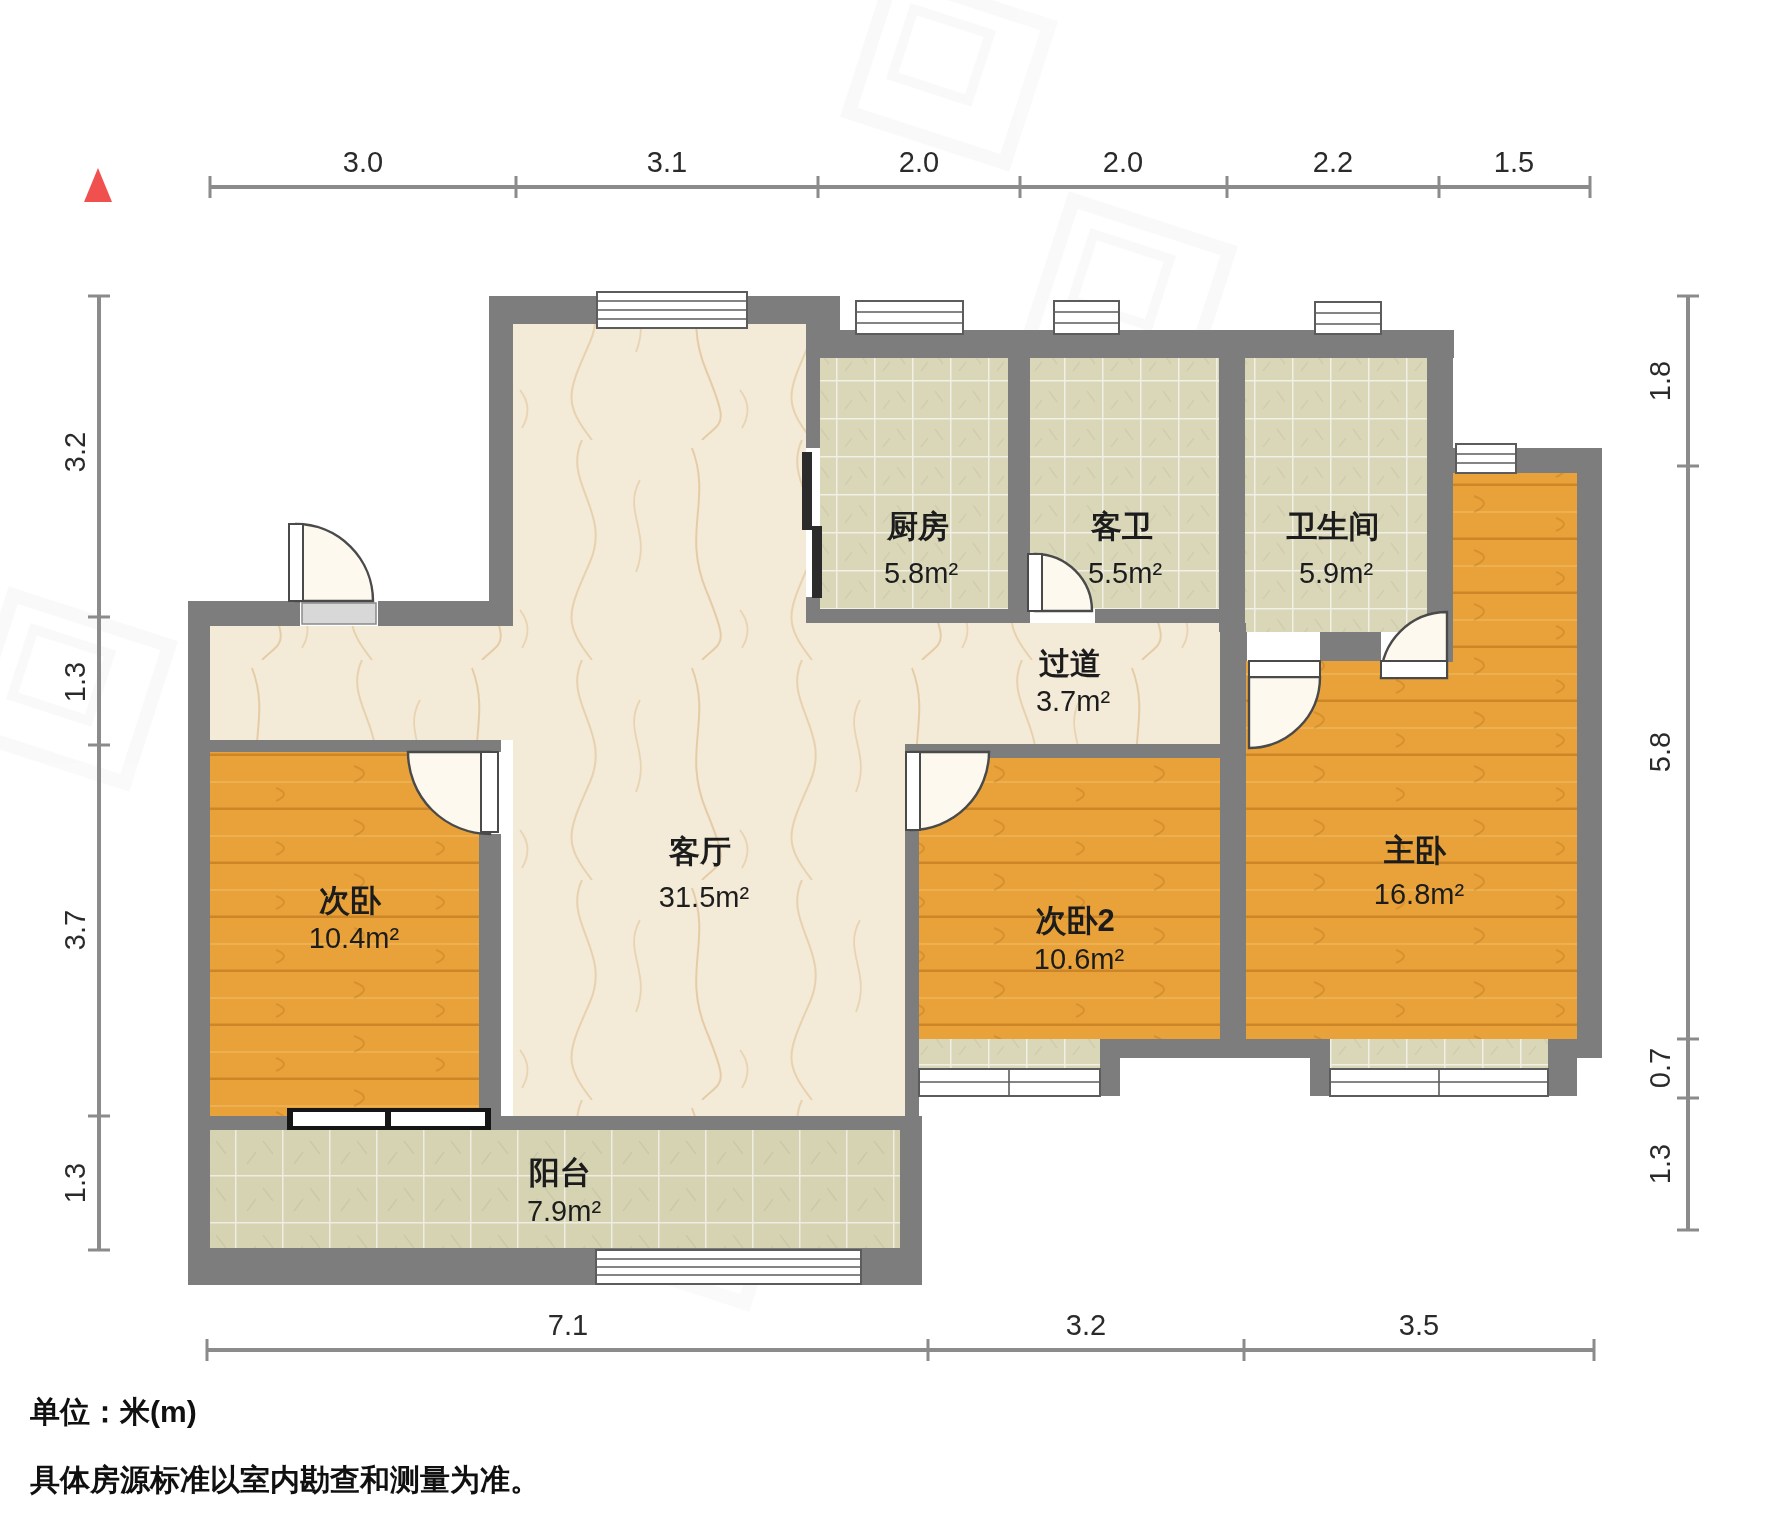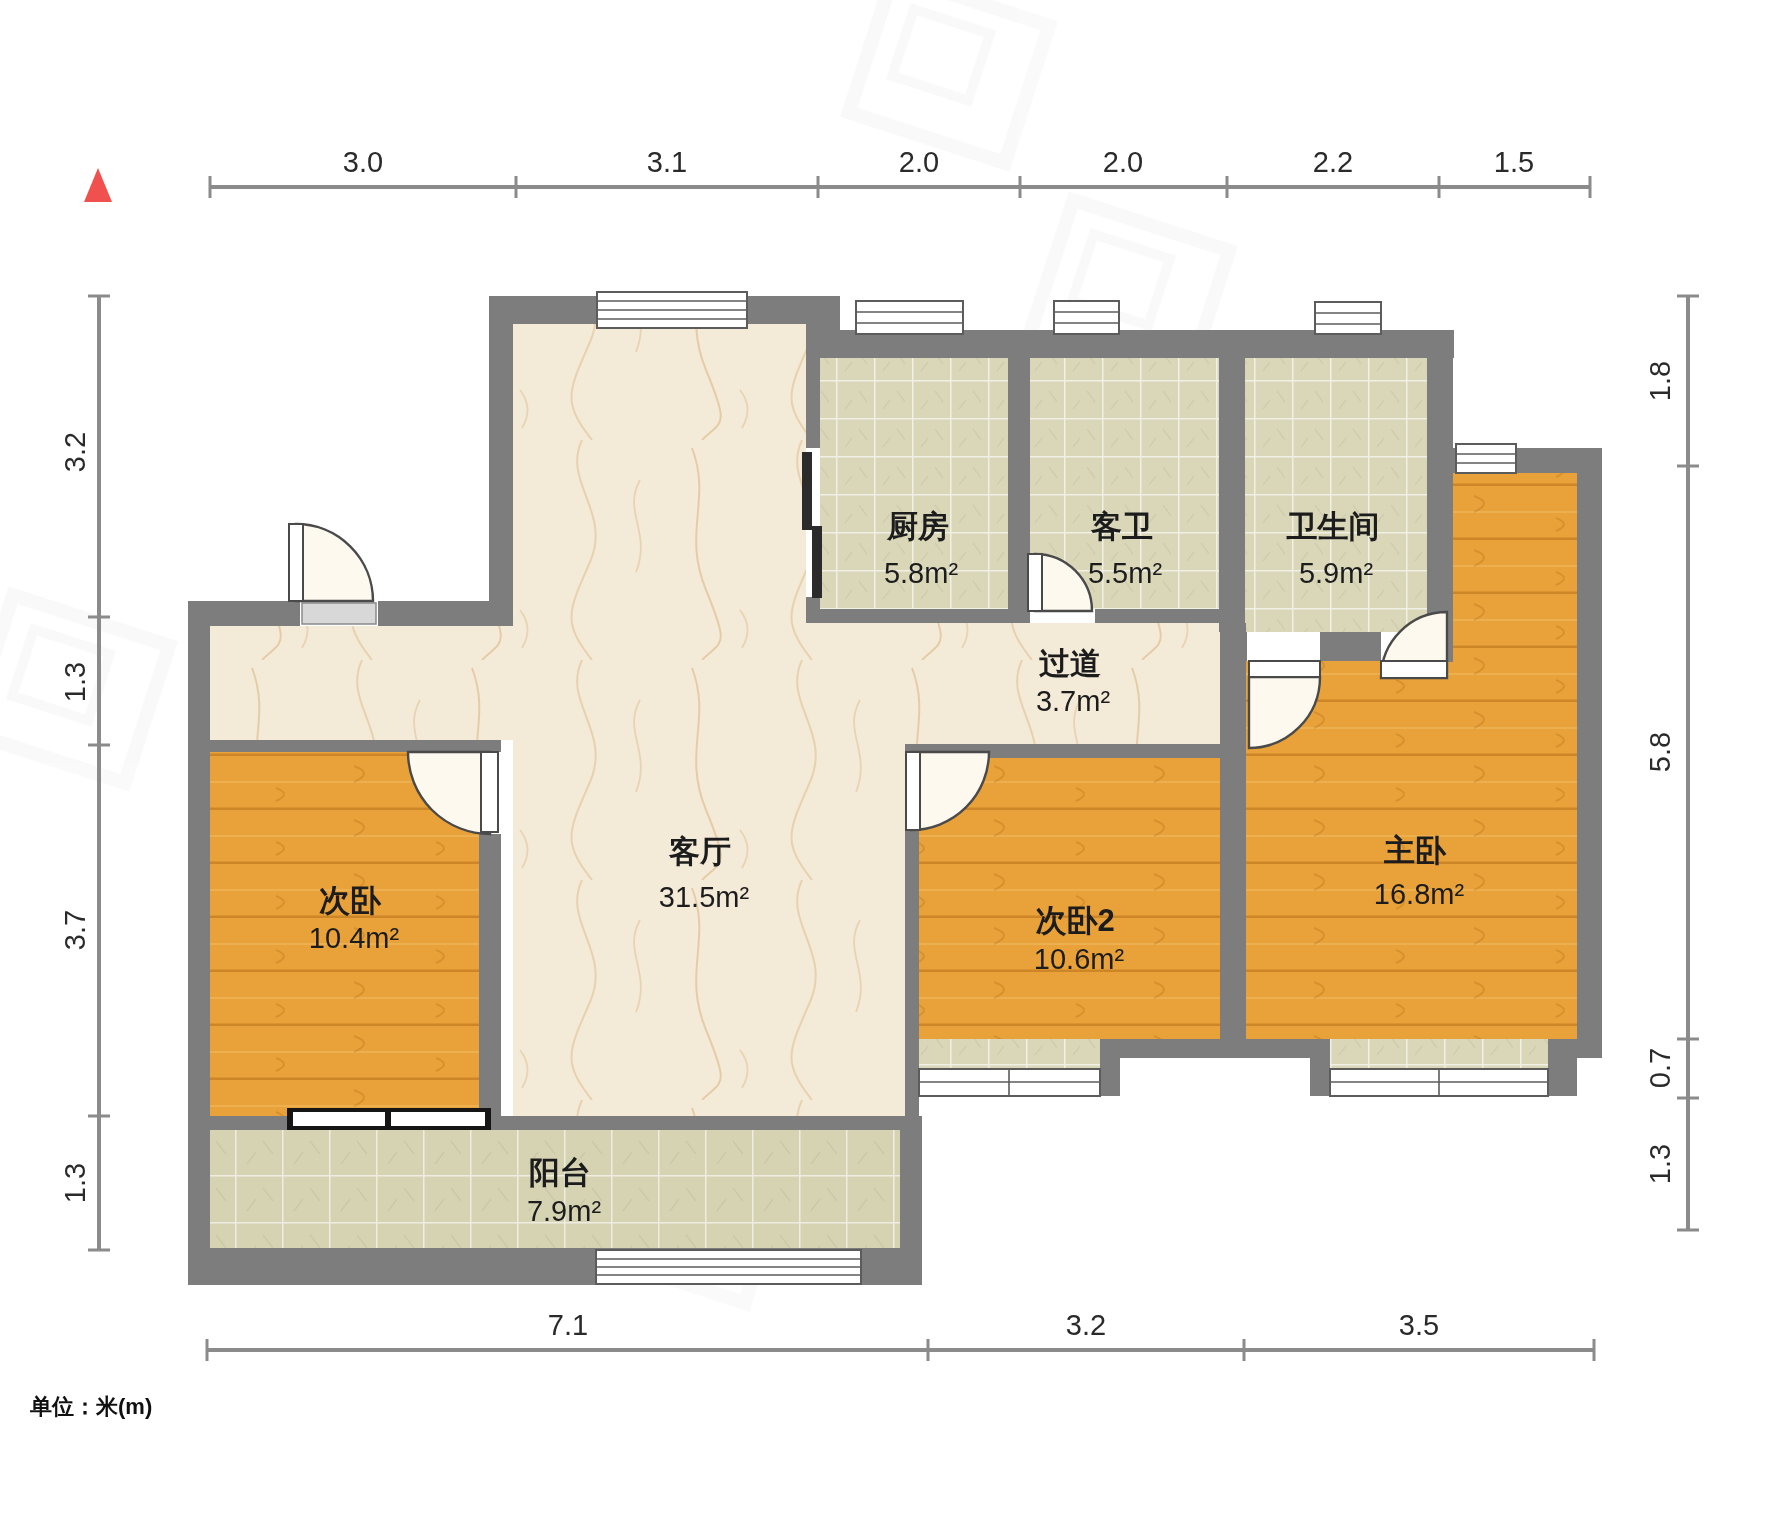--- a/index.html
+++ b/index.html
@@ -12,21 +12,21 @@
   .dim-line{stroke:#8b8b8b;stroke-width:4;}
   .dim-tick{stroke:#8b8b8b;stroke-width:3;}
   .wallfill{fill:#7d7d7d;}
   .win{fill:#ffffff;stroke:#5c5c5c;stroke-width:2;}
   .winline{stroke:#5c5c5c;stroke-width:1.6;}
   .leaf{fill:#ffffff;stroke:#4a4a4a;stroke-width:2;}
   .wedge{fill:#fdf9ef;stroke:#4a4a4a;stroke-width:2.4;}
   #north{position:absolute;left:84px;top:168px;width:0;height:0;
          border-left:14px solid transparent;border-right:14px solid transparent;
          border-bottom:34px solid #f0504e;}
-  .footer-line{position:absolute;left:30px;color:#101010;font-size:22px;font-weight:bold;white-space:nowrap;}
+  .footer-line{position:absolute;left:30px;color:#101010;font-size:30px;font-weight:bold;white-space:nowrap;}
   .watermark{position:absolute;width:150px;height:130px;border:14px solid #9a9a9a;
              opacity:0.05;transform:rotate(18deg);}
   .watermark::after{content:"";position:absolute;left:18px;top:14px;width:70px;height:60px;border:10px solid #9a9a9a;}
 </style>
 </head>
 <body>
 
 <div id="page">
 
   <div id="north"></div>
@@ -280,13 +280,14 @@
         <line x1="1677" y1="1230" x2="1699" y2="1230"></line>
       </g>
       <text class="dim-label" x="1670" y="381" transform="rotate(-90 1670 381)">1.8</text>
       <text class="dim-label" x="1670" y="752" transform="rotate(-90 1670 752)">5.8</text>
       <text class="dim-label" x="1670" y="1068" transform="rotate(-90 1670 1068)">0.7</text>
       <text class="dim-label" x="1670" y="1164" transform="rotate(-90 1670 1164)">1.3</text>
     </g>
   </svg>
 
   <div class="footer-line" style="top:1392px;">单位：米(m)</div>
+  <div class="footer-line" style="top:1460px;">具体房源标准以室内勘查和测量为准。</div>
 </div>
 
 </body></html>

